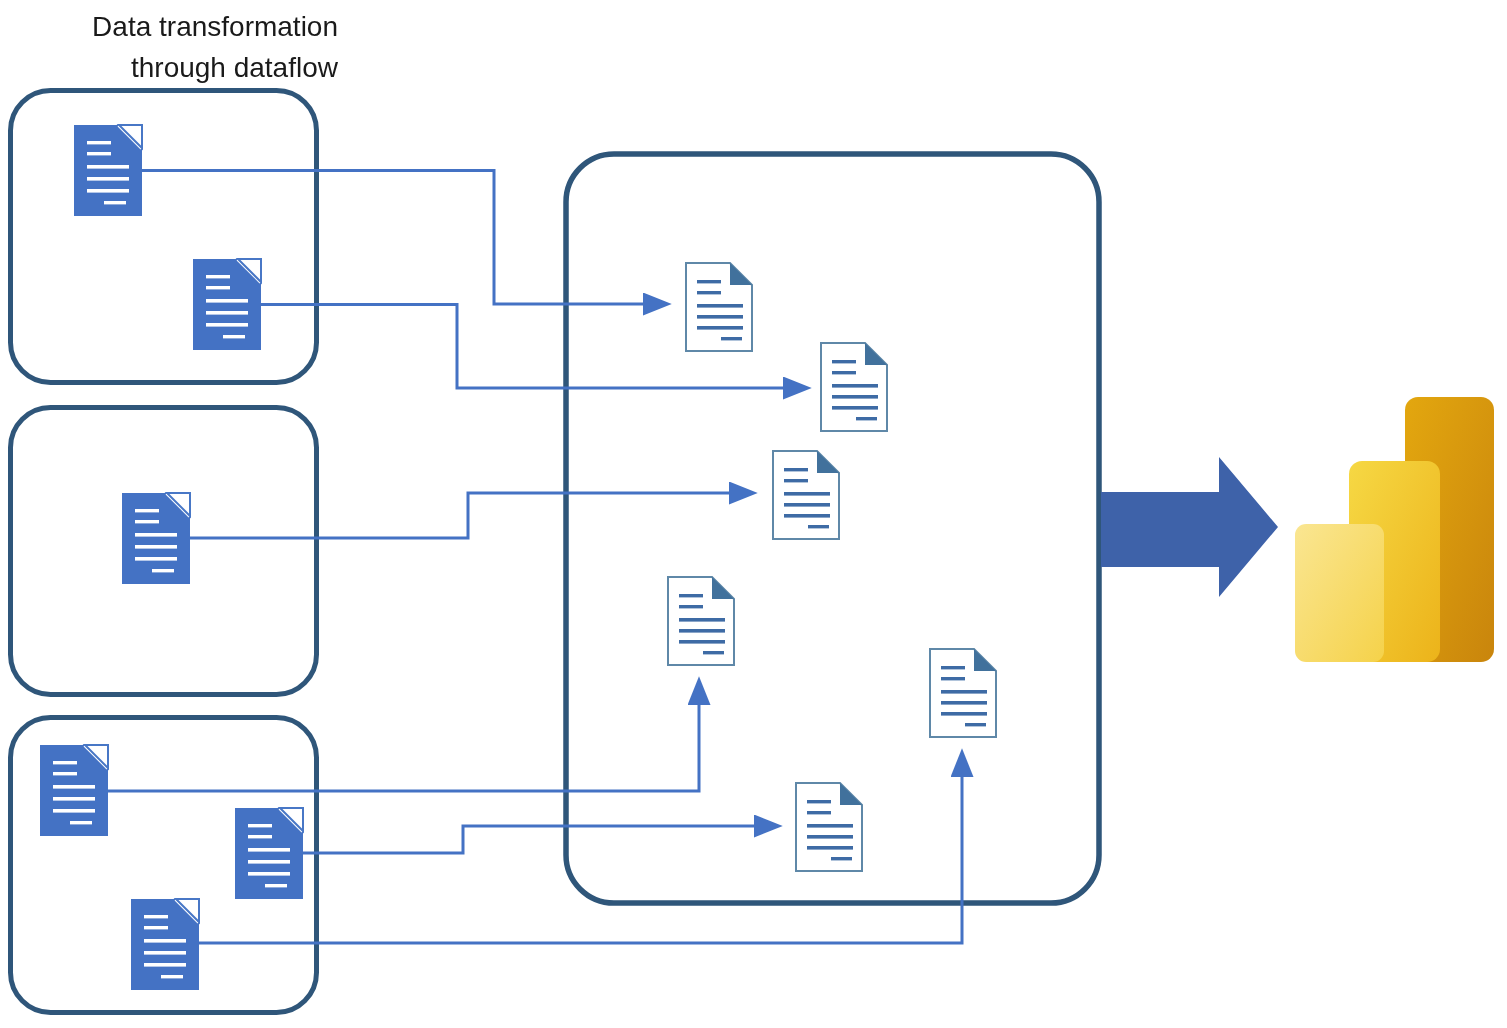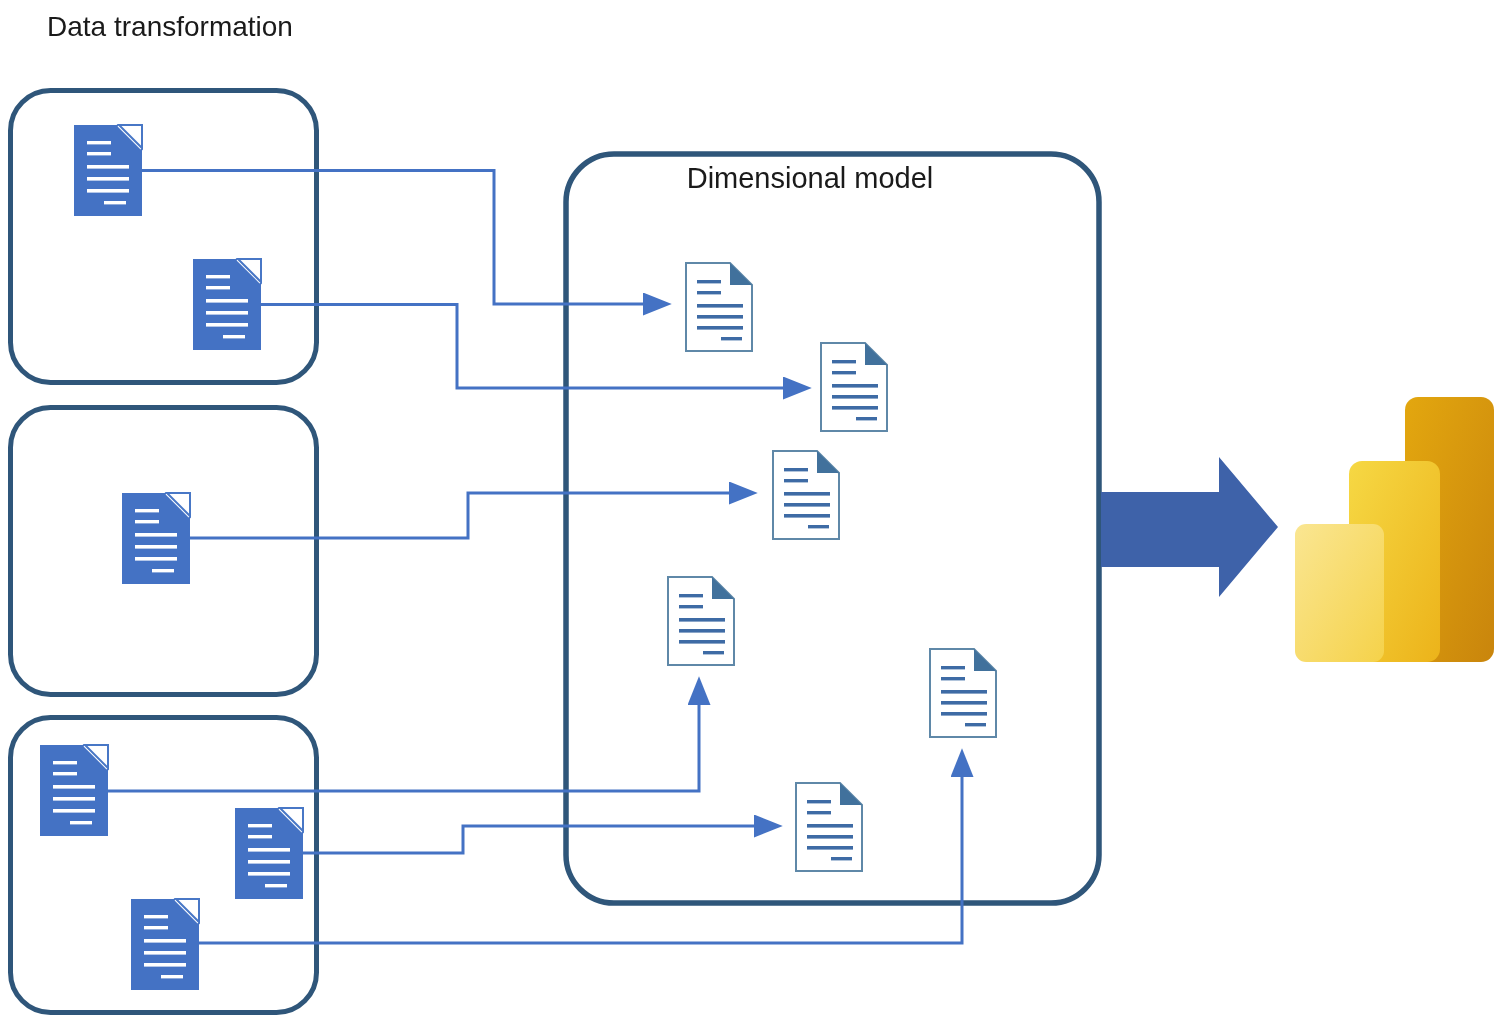--- a/index.html
+++ b/index.html
@@ -6,21 +6,21 @@
   .canvas{
     position:relative;
     width:1507px;height:1028px;
     background:#ffffff;
     font-family:"Liberation Sans",sans-serif;
     overflow:hidden;
   }
   .diagram-svg{position:absolute;left:0;top:0;}
   .title{
     position:absolute;
-    text-align:center;
+    text-align:right;
     color:#1a1a1a;
     white-space:nowrap;
   }
   .title-dataflow{left:2px;top:6px;width:336px;font-size:28px;line-height:41px;}
   .title-model{left:640px;top:157px;width:340px;font-size:29px;line-height:43px;}
   .title span{display:block;}
 </style>
 </head>
 <body>
 
@@ -99,18 +99,18 @@
 
     <g>
       <rect x="1405" y="397" width="89" height="265" rx="13" fill="url(#gBack)"></rect>
       <rect x="1349" y="461" width="91" height="201" rx="13" fill="url(#gMid)"></rect>
       <rect x="1295" y="524" width="89" height="138" rx="11" fill="url(#gFront)"></rect>
     </g>
   </svg>
 
   <div class="title title-dataflow">
     <span>Data transformation</span>
+    <span>through dataflow</span>
   </div>
   <div class="title title-model">
-    <span>Dimensional model</span>
   </div>
 
 </div>
 
 </body></html>

